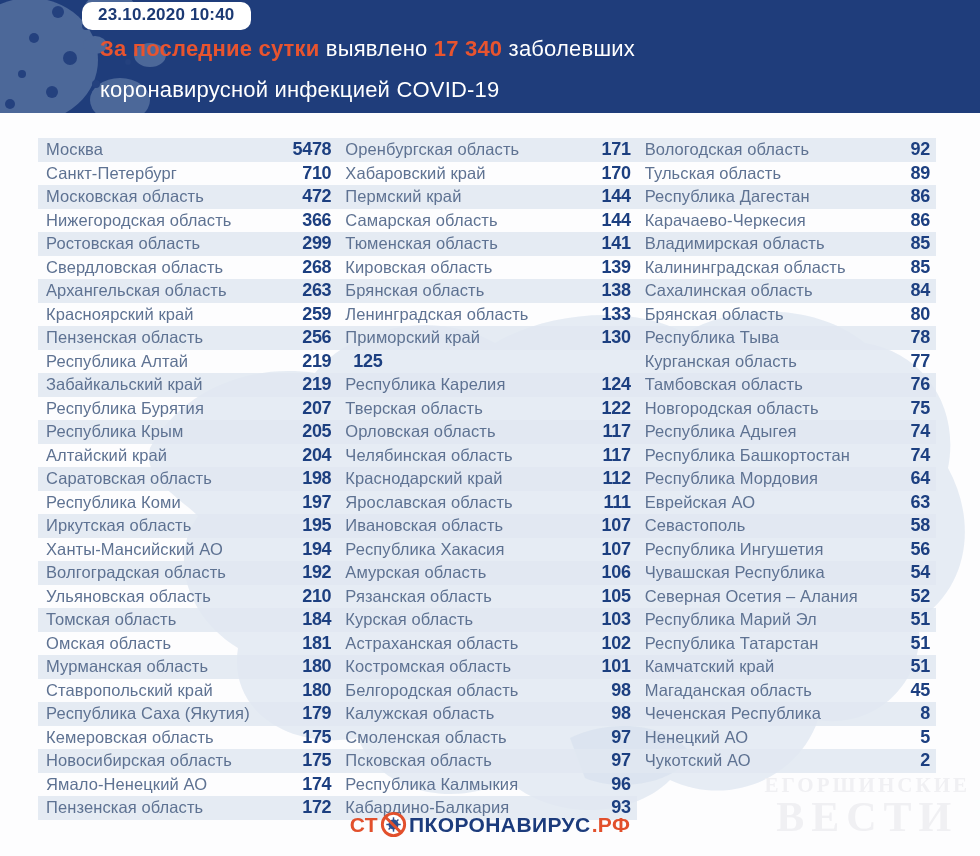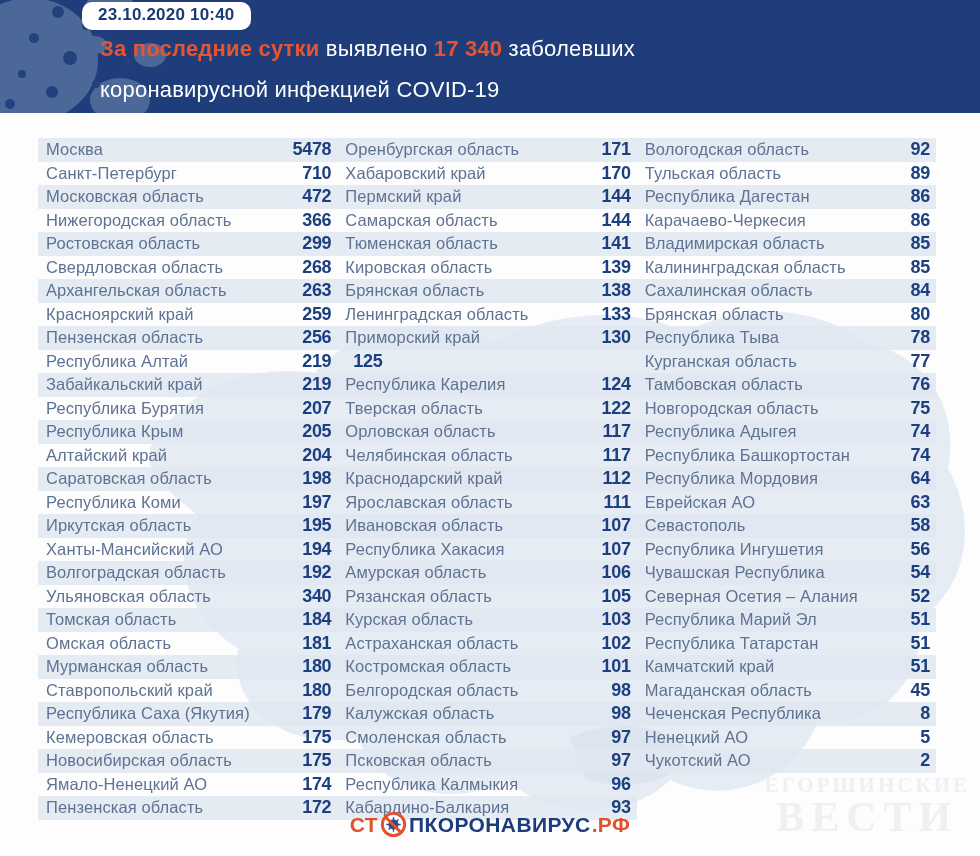--- a/index.html
+++ b/index.html
@@ -178,21 +178,21 @@
         <div class="row">
           <span class="region-name">Ханты-Мансийский АО</span>
           <span class="region-value">194</span>
         </div>
         <div class="row striped">
           <span class="region-name">Волгоградская область</span>
           <span class="region-value">192</span>
         </div>
         <div class="row">
           <span class="region-name">Ульяновская область</span>
-          <span class="region-value">340</span>
+          <span class="region-value">210</span>
         </div>
         <div class="row striped">
           <span class="region-name">Томская область</span>
           <span class="region-value">184</span>
         </div>
         <div class="row">
           <span class="region-name">Омская область</span>
           <span class="region-value">181</span>
         </div>
         <div class="row striped">

